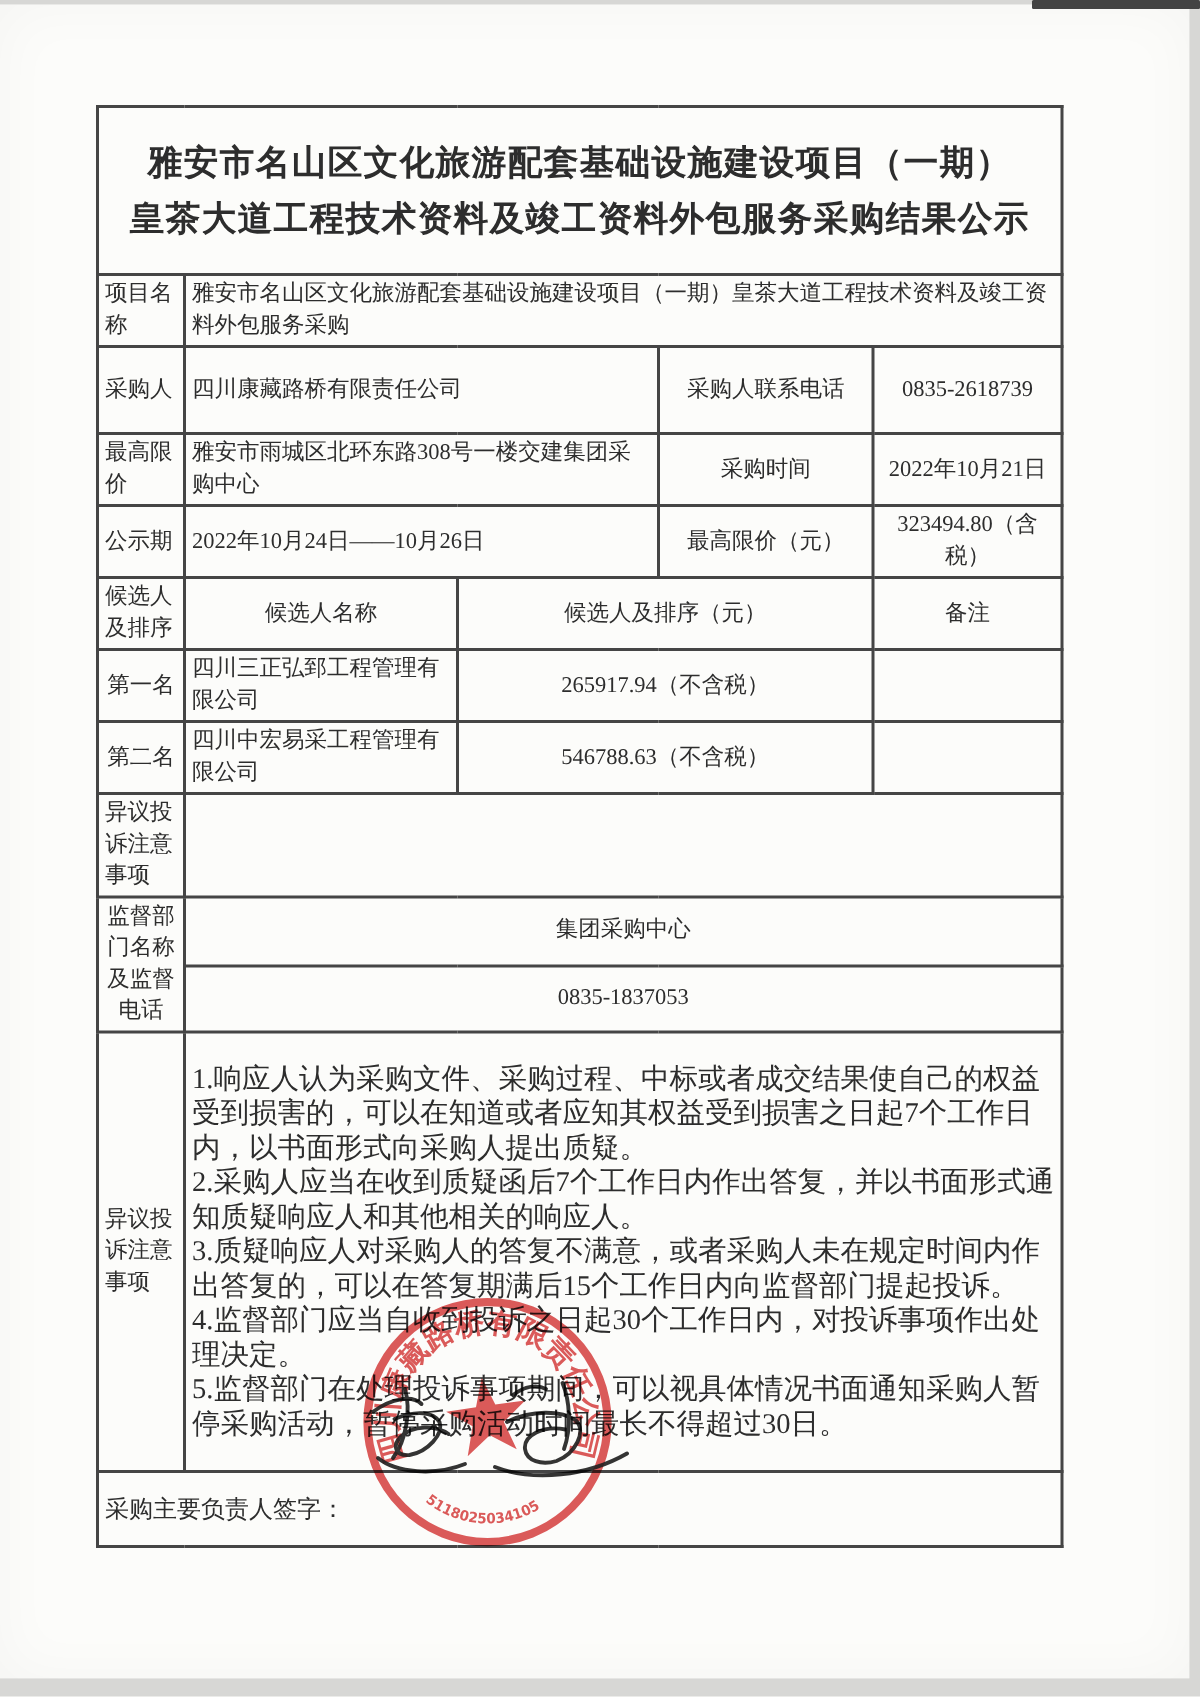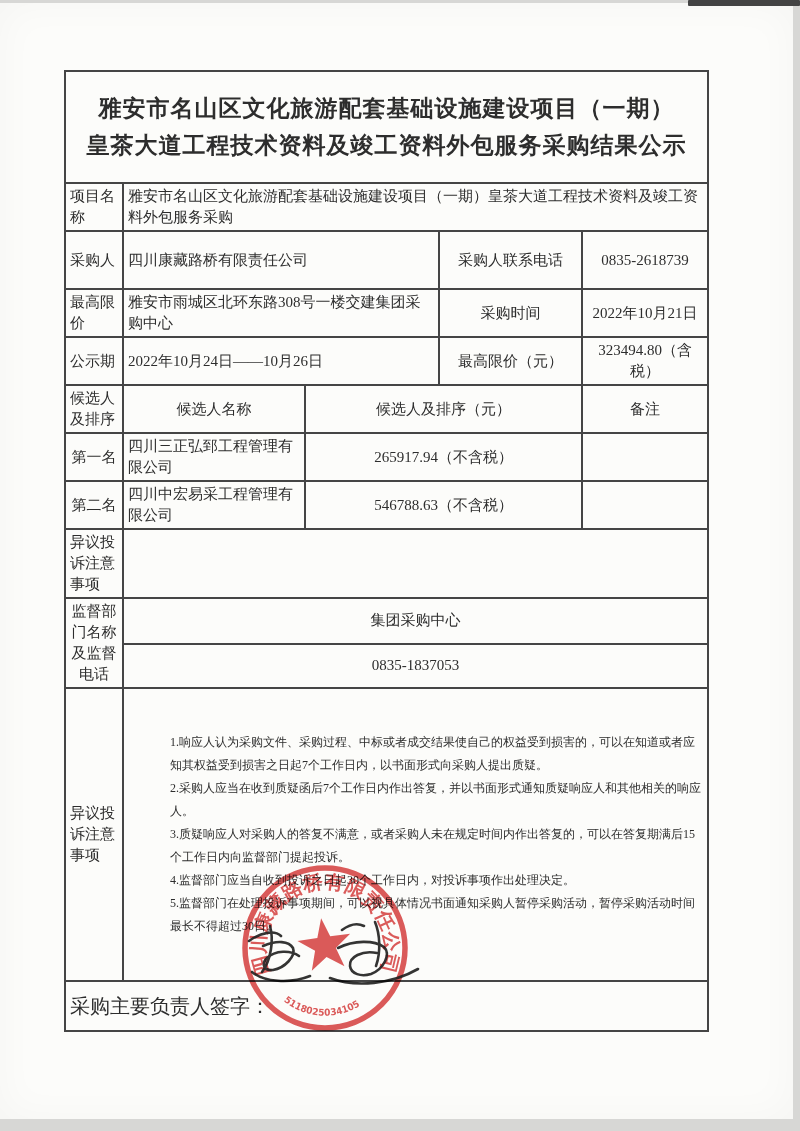--- a/index.html
+++ b/index.html
@@ -34,22 +34,22 @@
     line-height:21px;
     word-break:break-all;
   }
   .title-cell{text-align:center;}
   .title-line{font-size:23px;font-weight:bold;line-height:37px;letter-spacing:1px;}
   td.lbl{padding-left:5px;}
   td.c{text-align:center;margin-top:47px;}
   td.l{padding-left:7px;margin-top:48px;}
   td.val{padding-left:7px;padding-right:6px;margin-left:20px;}
   .objection-cell{vertical-align:top;padding:44px 12px 6px 8px;}
-  .objection-cell .item{font-size:12px;line-height:23px;margin-left:42px;}
-  .sig-cell{padding-left:8px;font-size:20px;border-radius:16px;}
+  .objection-cell .item{font-size:19px;line-height:23px;}
+  .sig-cell{padding-left:8px;font-size:16px;border-radius:16px;}
   .sup-lbl{text-align:center;padding:0 3px;}
   
   svg.overlay{
     position:absolute;left:0;top:0;width:800px;height:1131px;
     pointer-events:none;
     mix-blend-mode:multiply;
   }
 </style>
 </head>
 <body>

